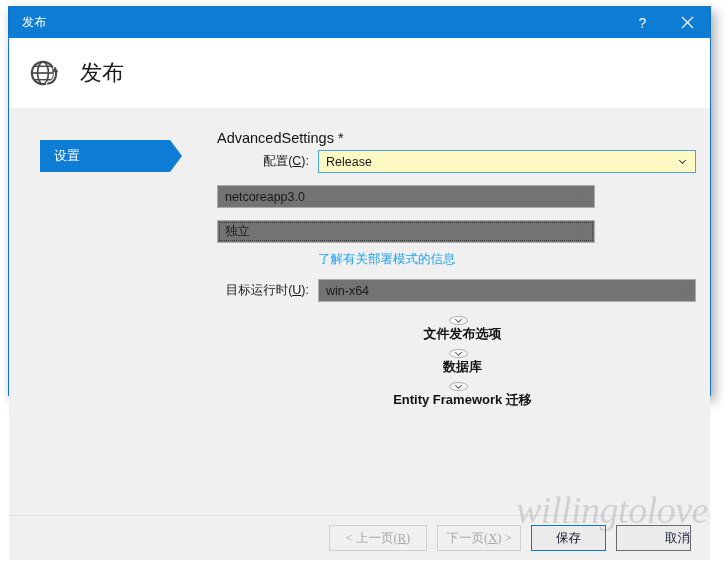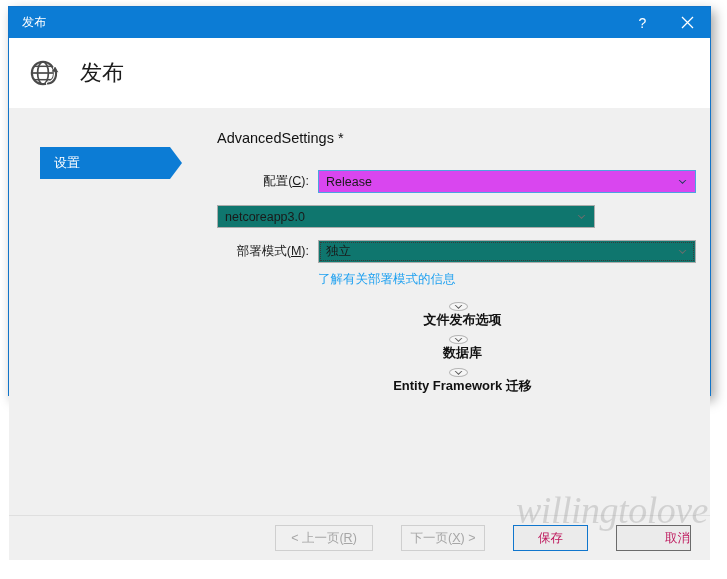--- a/index.html
+++ b/index.html
@@ -94,21 +94,21 @@
     left: 0; top: 101px;
     width: 701px;
     height: 407px;
     background: #f0f0f0;
   }
 
   
   .sidebar {
     position: absolute;
     left: 31px;
-    top: 39px;
+    top: 32px;
     width: 160px;
   }
   .tab-item {
     position: relative;
     height: 32px;
     width: 130px;
     background: #0c7cd5;
     display: flex;
     align-items: center;
     color: #ffffff;
@@ -136,21 +136,21 @@
   }
   .section-title {
     margin-top: 22px;
     font-size: 14.5px;
     font-weight: normal;
     color: #111111;
     user-select: none;
   }
 
   .form {
-    margin-top: 24px;
+    margin-top: 4px;
   }
   .form-row {
     display: flex;
     align-items: center;
     margin-bottom: 12px;
     height: 23px;
   }
   .form-label {
     width: 92px;
     font-size: 12.5px;
@@ -161,21 +161,21 @@
     white-space: nowrap;
   }
   .form-label u { text-decoration: underline; }
 
   
   .combo {
     position: relative;
     width: 378px;
     height: 23px;
     box-sizing: border-box;
-    background: #0f766e;
+    background: #737373;
     border: 1px solid #acacac;
     display: flex;
     align-items: center;
     font-size: 12.5px;
     color: #1a1a1a;
   }
   .combo .combo-value {
     padding-left: 7px;
     user-select: none;
     white-space: nowrap;
@@ -185,21 +185,21 @@
     position: absolute;
     right: 8px;
     top: 50%;
     transform: translateY(-50%);
     width: 9px;
     height: 6px;
   }
   .combo .arrow svg { display: block; }
 
   .combo.focused {
-    background: #d946ef;
+    background: #fef9c3;
     border: 1px solid #4da3e0;
   }
   .combo.focused .arrow svg path { fill: #1e3d56; }
 
   .combo.kbfocus::before {
     content: "";
     position: absolute;
     left: 1px; top: 1px; right: 1px; bottom: 1px;
     border: 1px dotted #3a3a3a;
     pointer-events: none;
@@ -255,32 +255,33 @@
     width: 701px;
     height: 44px;
     background: #f0f0f0;
     border-top: 1px solid #dfdfdf;
   }
   .footer-buttons {
     position: absolute;
     right: 19px;
     top: 9px;
     display: flex;
-    gap: 28px;
+    gap: 10px;
+    font-family: Liberation Serif, serif;
   }
   .btn {
     height: 26px;
     box-sizing: border-box;
     display: flex;
     align-items: center;
     justify-content: center;
     font-size: 12.5px;
     background: #ebebeb;
     border: 1px solid #adadad;
-    color: #be185d;
+    color: #0f172a;
     user-select: none;
     white-space: nowrap;
   }
   .btn u { text-decoration: underline; }
   .btn.wide { width: 98px; }
   .btn.med  { width: 84px; }
   .btn.small{ width: 75px; }
   .btn.disabled {
     color: #a6a6a6;
     border-color: #cfcfcf;
@@ -376,36 +377,46 @@
               <span class="combo-value">netcoreapp3.0</span>
               <span class="arrow">
                 <svg width="9" height="6" viewBox="0 0 9 6">
                     <path d="M0.6 1 L4.5 5 L8.4 1 L7.3 1 L4.5 3.6 L1.7 1 Z" fill="#6d6d6d"></path>
                   </svg>
               </span>
             </div>
           </div>
 
           <div class="form-row">
-            <div class="form-label"><span>部署模式(</span><u>M</u><span>):</span></div>
             <div class="combo kbfocus">
               <span class="combo-value">独立</span>
               <span class="arrow">
                 <svg width="9" height="6" viewBox="0 0 9 6">
                     <path d="M0.6 1 L4.5 5 L8.4 1 L7.3 1 L4.5 3.6 L1.7 1 Z" fill="#6d6d6d"></path>
                   </svg>
               </span>
             </div>
           </div>
 
           <div class="link-row">
             <span class="link-spacer"></span>
             <span class="hyperlink">了解有关部署模式的信息</span>
           </div>
 
+          <div class="form-row">
+            <div class="form-label"><span>目标运行时(</span><u>U</u><span>):</span></div>
+            <div class="combo">
+              <span class="combo-value">win-x64</span>
+              <span class="arrow">
+                <svg width="9" height="6" viewBox="0 0 9 6">
+                    <path d="M0.6 1 L4.5 5 L8.4 1 L7.3 1 L4.5 3.6 L1.7 1 Z" fill="#6d6d6d"></path>
+                  </svg>
+              </span>
+            </div>
+          </div>
         </div>
 
         <div class="expanders">
           <div class="expander">
             <span class="exp-icon">
               <svg width="9" height="6" viewBox="0 0 9 6">
                   <path d="M0.6 1 L4.5 5 L8.4 1 L7.3 1 L4.5 3.6 L1.7 1 Z" fill="#5a5a5a"></path>
                 </svg>
             </span>
             <span class="exp-label">文件发布选项</span>

